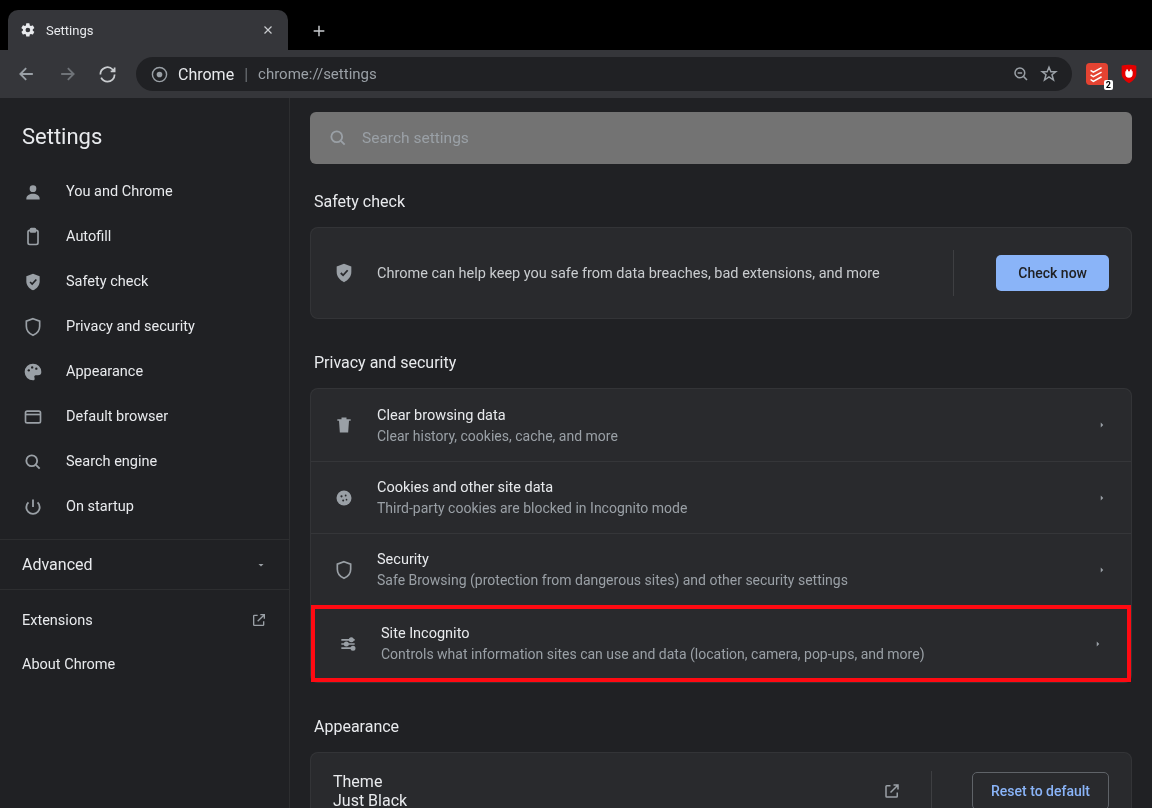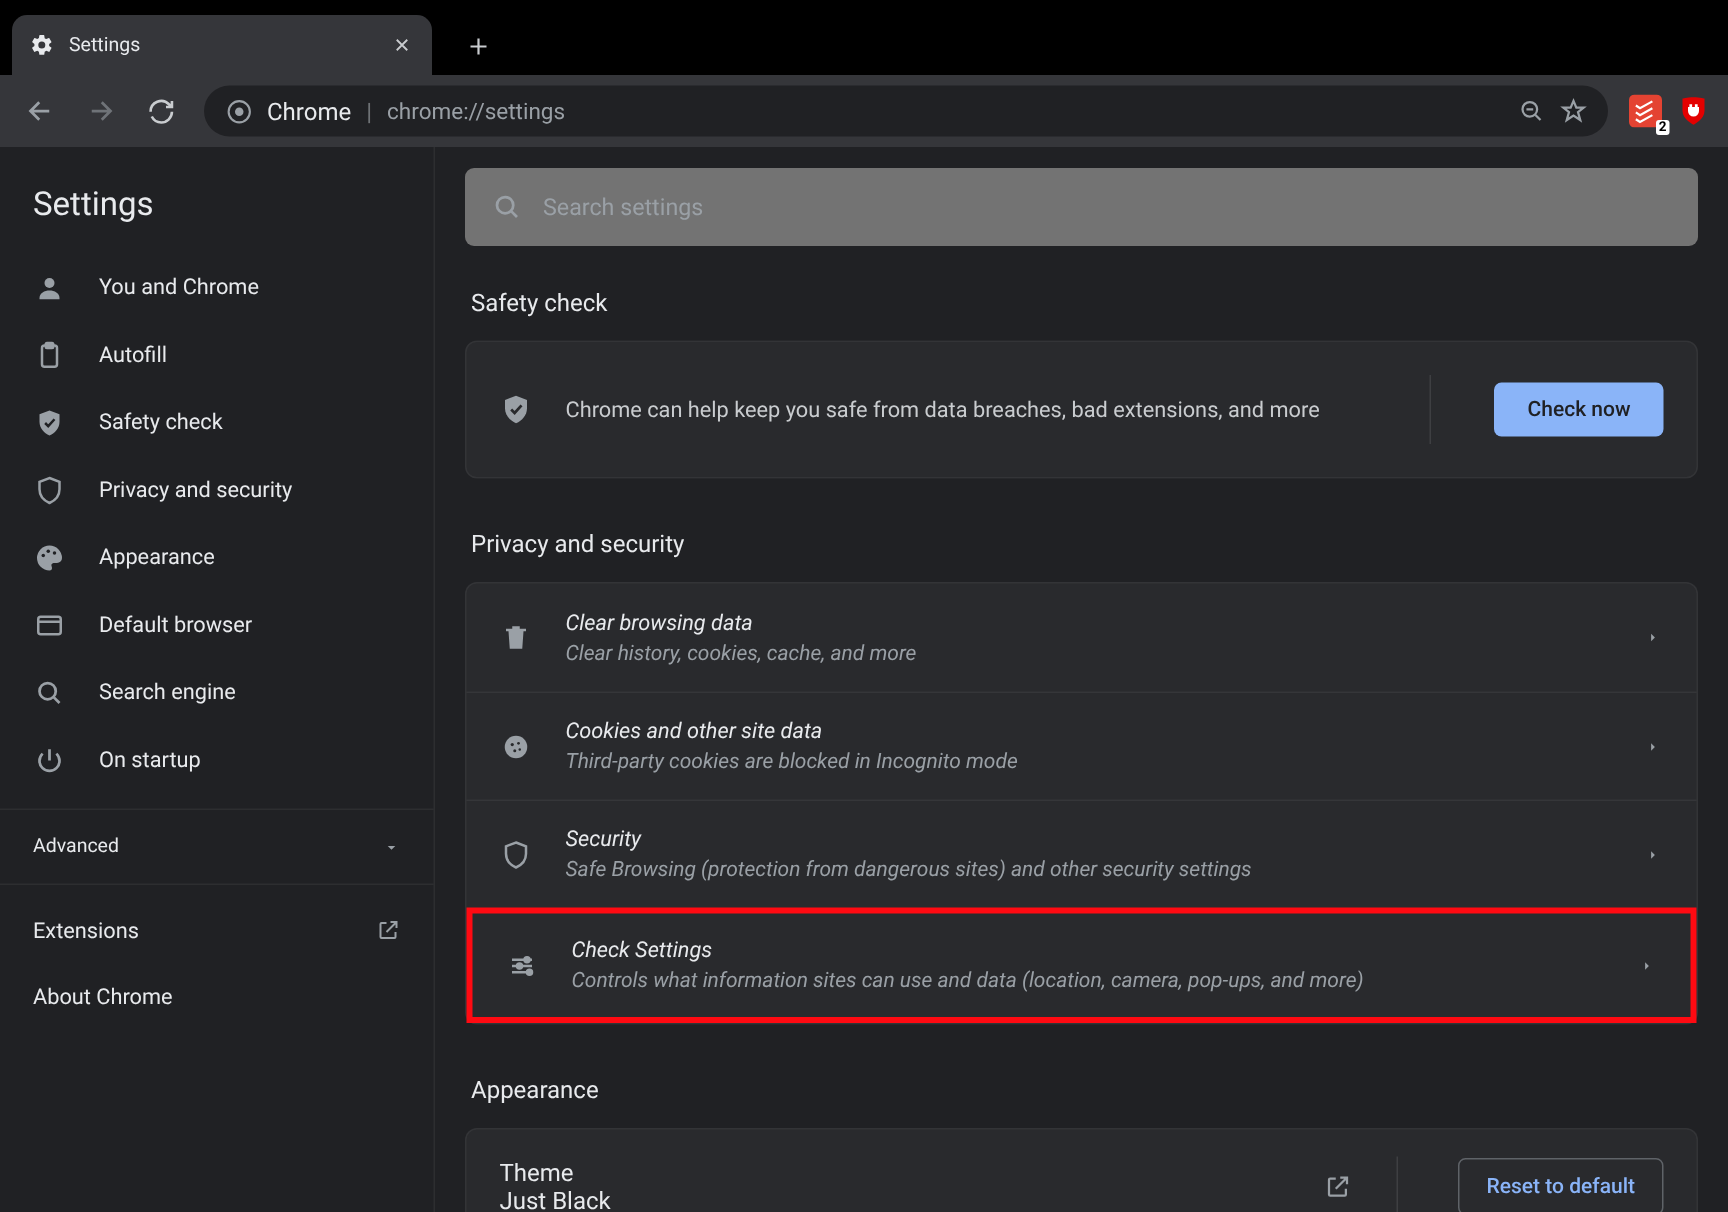--- a/index.html
+++ b/index.html
@@ -25,37 +25,37 @@
   .omni-icon { width:18px; height:18px; display:flex; align-items:center; justify-content:center; color:#9aa0a6; }
   .ext-icon { width:26px; height:26px; display:flex; align-items:center; justify-content:center; border-radius:4px; position:relative; }
   .badge { position:absolute; bottom:-3px; right:-3px; background:#fff; color:#000; font-size:9px; font-weight:700; border-radius:2px; padding:0 2px; line-height:10px; }
 
   
   .page { background:#202124; height: calc(808px - 50px - 48px); display:flex; }
   .sidebar { width: 290px; padding-top: 18px; border-right: 1px solid rgba(255,255,255,0.06); }
   .sidebar-title { font-size: 22px; padding: 8px 22px 20px 22px; color:#e8eaed; }
   .side-item { display:flex; align-items:center; gap:22px; height:45px; padding:0 22px; color:#e8eaed; font-size:14.5px; cursor:pointer; }
   .side-item .side-icon { width:22px; height:22px; display:flex; align-items:center; justify-content:center; color:#9aa0a6; }
-  .advanced { display:flex; align-items:center; justify-content:space-between; padding:0 22px; height:50px; color:#e8eaed; font-size:13px; border-top:1px solid rgba(255,255,255,0.06); margin-top:10px; cursor:pointer;}
+  .advanced { display:flex; align-items:center; justify-content:space-between; padding:0 22px; height:50px; color:#e8eaed; font-size:16px; border-top:1px solid rgba(255,255,255,0.06); margin-top:10px; cursor:pointer;}
   .below-adv { border-top:1px solid rgba(255,255,255,0.06); padding-top:8px; }
   .ext-row { display:flex; align-items:center; justify-content:space-between; height:44px; padding:0 22px; color:#e8eaed; font-size:14.5px; cursor:pointer;}
   .content { flex:1; padding: 14px 20px 0 20px; overflow:hidden; }
   .search-row { background:#737373; height:52px; border-radius:6px; display:flex; align-items:center; padding:0 18px; gap:14px; margin-bottom: 28px;}
   .search-row input { background:transparent; border:none; outline:none; color:#e8eaed; font-size:15.5px; flex:1; }
   .search-row input::placeholder { color:#9aa0a6; }
 
   .section-title { font-size:16px; color:#e8eaed; margin: 0 4px 16px 4px; }
   .card { background:#292a2d; border-radius:8px; border:1px solid rgba(255,255,255,0.05); }
   .safety-row { display:flex; align-items:center; padding: 22px 22px; gap:22px; }
   .safety-row .sicon { width:22px; height:22px; display:flex; align-items:center; justify-content:center; color:#9aa0a6; }
   .safety-row .stext { flex:1; color:#c9cccf; font-size:14.5px; }
   .divider-v { width:1px; height:46px; background:rgba(255,255,255,0.1); margin:0 20px 0 10px;}
   .btn-primary { background:#8ab4f8; color:#202124; font-weight:500; font-size:14px; border:none; padding:10px 22px; border-radius:5px; cursor:pointer; }
   .btn-outline { background:transparent; color:#8ab4f8; font-weight:500; font-size:14px; border:1px solid #5f6368; padding:10px 18px; border-radius:5px; cursor:pointer;}
-  .list-row { display:flex; align-items:center; padding: 16px 22px; gap:22px; border-top:1px solid rgba(255,255,255,0.06); cursor:pointer; min-height:72px;font-style:italic;}
+  .list-row { display:flex; align-items:center; padding: 16px 22px; gap:22px; border-top:1px solid rgba(255,255,255,0.06); cursor:pointer; min-height:72px;}
   .list-row:first-child{ border-top:none; }
   .list-row .licon { width:22px; height:22px; display:flex; align-items:center; justify-content:center; color:#9aa0a6; }
   .list-row .ltexts { flex:1; }
   .list-row .ltitle { color:#e8eaed; font-size:14.5px; margin-bottom:4px; }
   .list-row .lsub { color:#9aa0a6; font-size:14px; }
   .list-row .chev { color:#9aa0a6; width:14px; display:flex; align-items:center; justify-content:center;}
   .highlight { border:4px solid #ff0a12; }
   .theme-row { display:flex; align-items:center; padding: 18px 22px; gap:20px; }
   .theme-row .ttexts{ flex:1;}
   .gap { height: 34px; }
@@ -329,21 +329,21 @@
       <div class="list-row highlight">
         <span class="licon">
             <svg width="20" height="20" viewBox="0 0 24 24" fill="none" stroke="#9aa0a6" stroke-width="2">
               <path d="M4 7h10M18 7h2M4 12h4M12 12h8M4 17h12M20 17h0"></path>
               <circle cx="16" cy="7" r="2" fill="#9aa0a6"></circle>
               <circle cx="10" cy="12" r="2" fill="#9aa0a6"></circle>
               <circle cx="18" cy="17" r="2" fill="#9aa0a6"></circle>
             </svg>
           </span>
         <div class="ltexts">
-          <div class="ltitle">Check Settings</div>
+          <div class="ltitle">Site Incognito</div>
           <div class="lsub">Controls what information sites can use and data (location, camera, pop-ups, and more)</div>
         </div>
         <span class="chev">
             <svg width="10" height="10" viewBox="0 0 24 24" fill="#9aa0a6">
               <path d="M9 6l6 6-6 6z"></path>
             </svg>
           </span>
       </div>
     </div>
 

